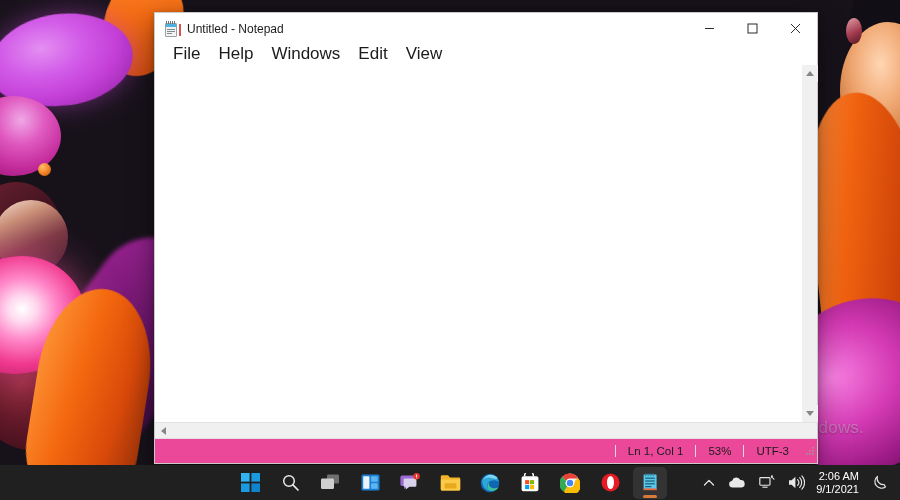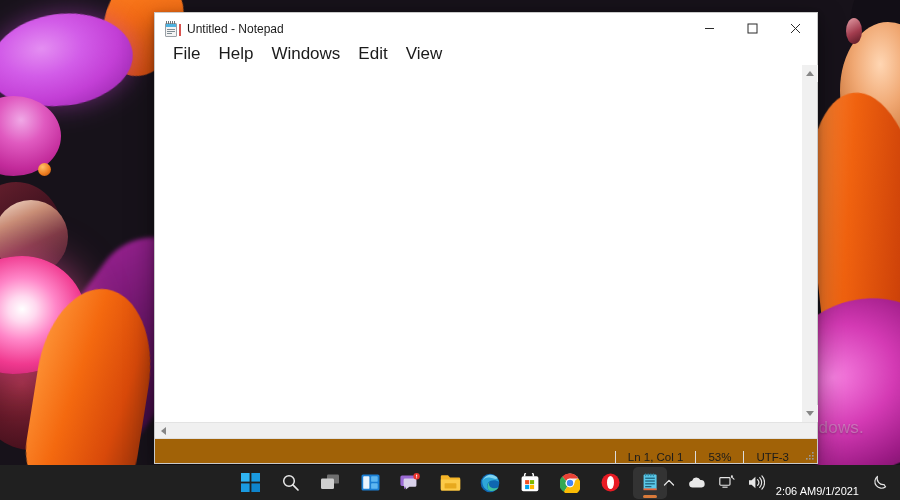--- a/index.html
+++ b/index.html
@@ -212,23 +212,23 @@
     border-top: 1px solid #e3e3e3;
   }
   .sb-arrow-h {
     width: 17px; height: 16px; display: flex; align-items: center; justify-content: center;
   }
   #hscroll .track { flex: 1 1 auto; height: 16px; }
   #hscroll .corner { width: 16px; height: 16px; background: #f0f0f0; }
 
   
   #statusbar {
-    height: 25px; flex: 0 0 25px; background: #a16207;
+    height: 25px; flex: 0 0 25px; background: #ec4899;
     border-top: 1px solid #e0e0e0;
-    display: flex; align-items: flex-end; font-size: 11.5px; color: #1b1b1b;
+    display: flex; align-items: center; font-size: 11.5px; color: #1b1b1b;
   }
   #statusbar .spacer { flex: 1 1 auto; }
   .status-cell {
     display: flex; align-items: center; padding: 0 12px;
     border-left: 1px solid #dcdcdc; white-space: nowrap;
   }
   #grip { width: 16px; display: flex; align-items: flex-end; justify-content: flex-end; padding: 0 2px 2px 0; }
   #grip svg { display: block; }
 
   
@@ -255,21 +255,21 @@
   
   #tb-right {
     position: absolute; right: 6px; height: 35px;
     display: flex; align-items: center; gap: 1px;
   }
   .tray-btn {
     height: 30px; display: flex; align-items: center; justify-content: center;
     padding: 0 6px; border-radius: 4px; cursor: default;
   }
   #clock {
-    display: flex; flex-direction: row; align-items: flex-end; justify-content: center;
+    display: flex; flex-direction: column; align-items: flex-end; justify-content: center;
     color: #ffffff; font-size: 11px; line-height: 13px; padding: 0 7px 0 4px;
     border-radius: 4px; height: 30px;
   }
   #clock .t { font-size: 11px; }
   #clock .d { font-size: 11px; }
 </style>
 </head>
 <body>
 
 <div id="desktop">

